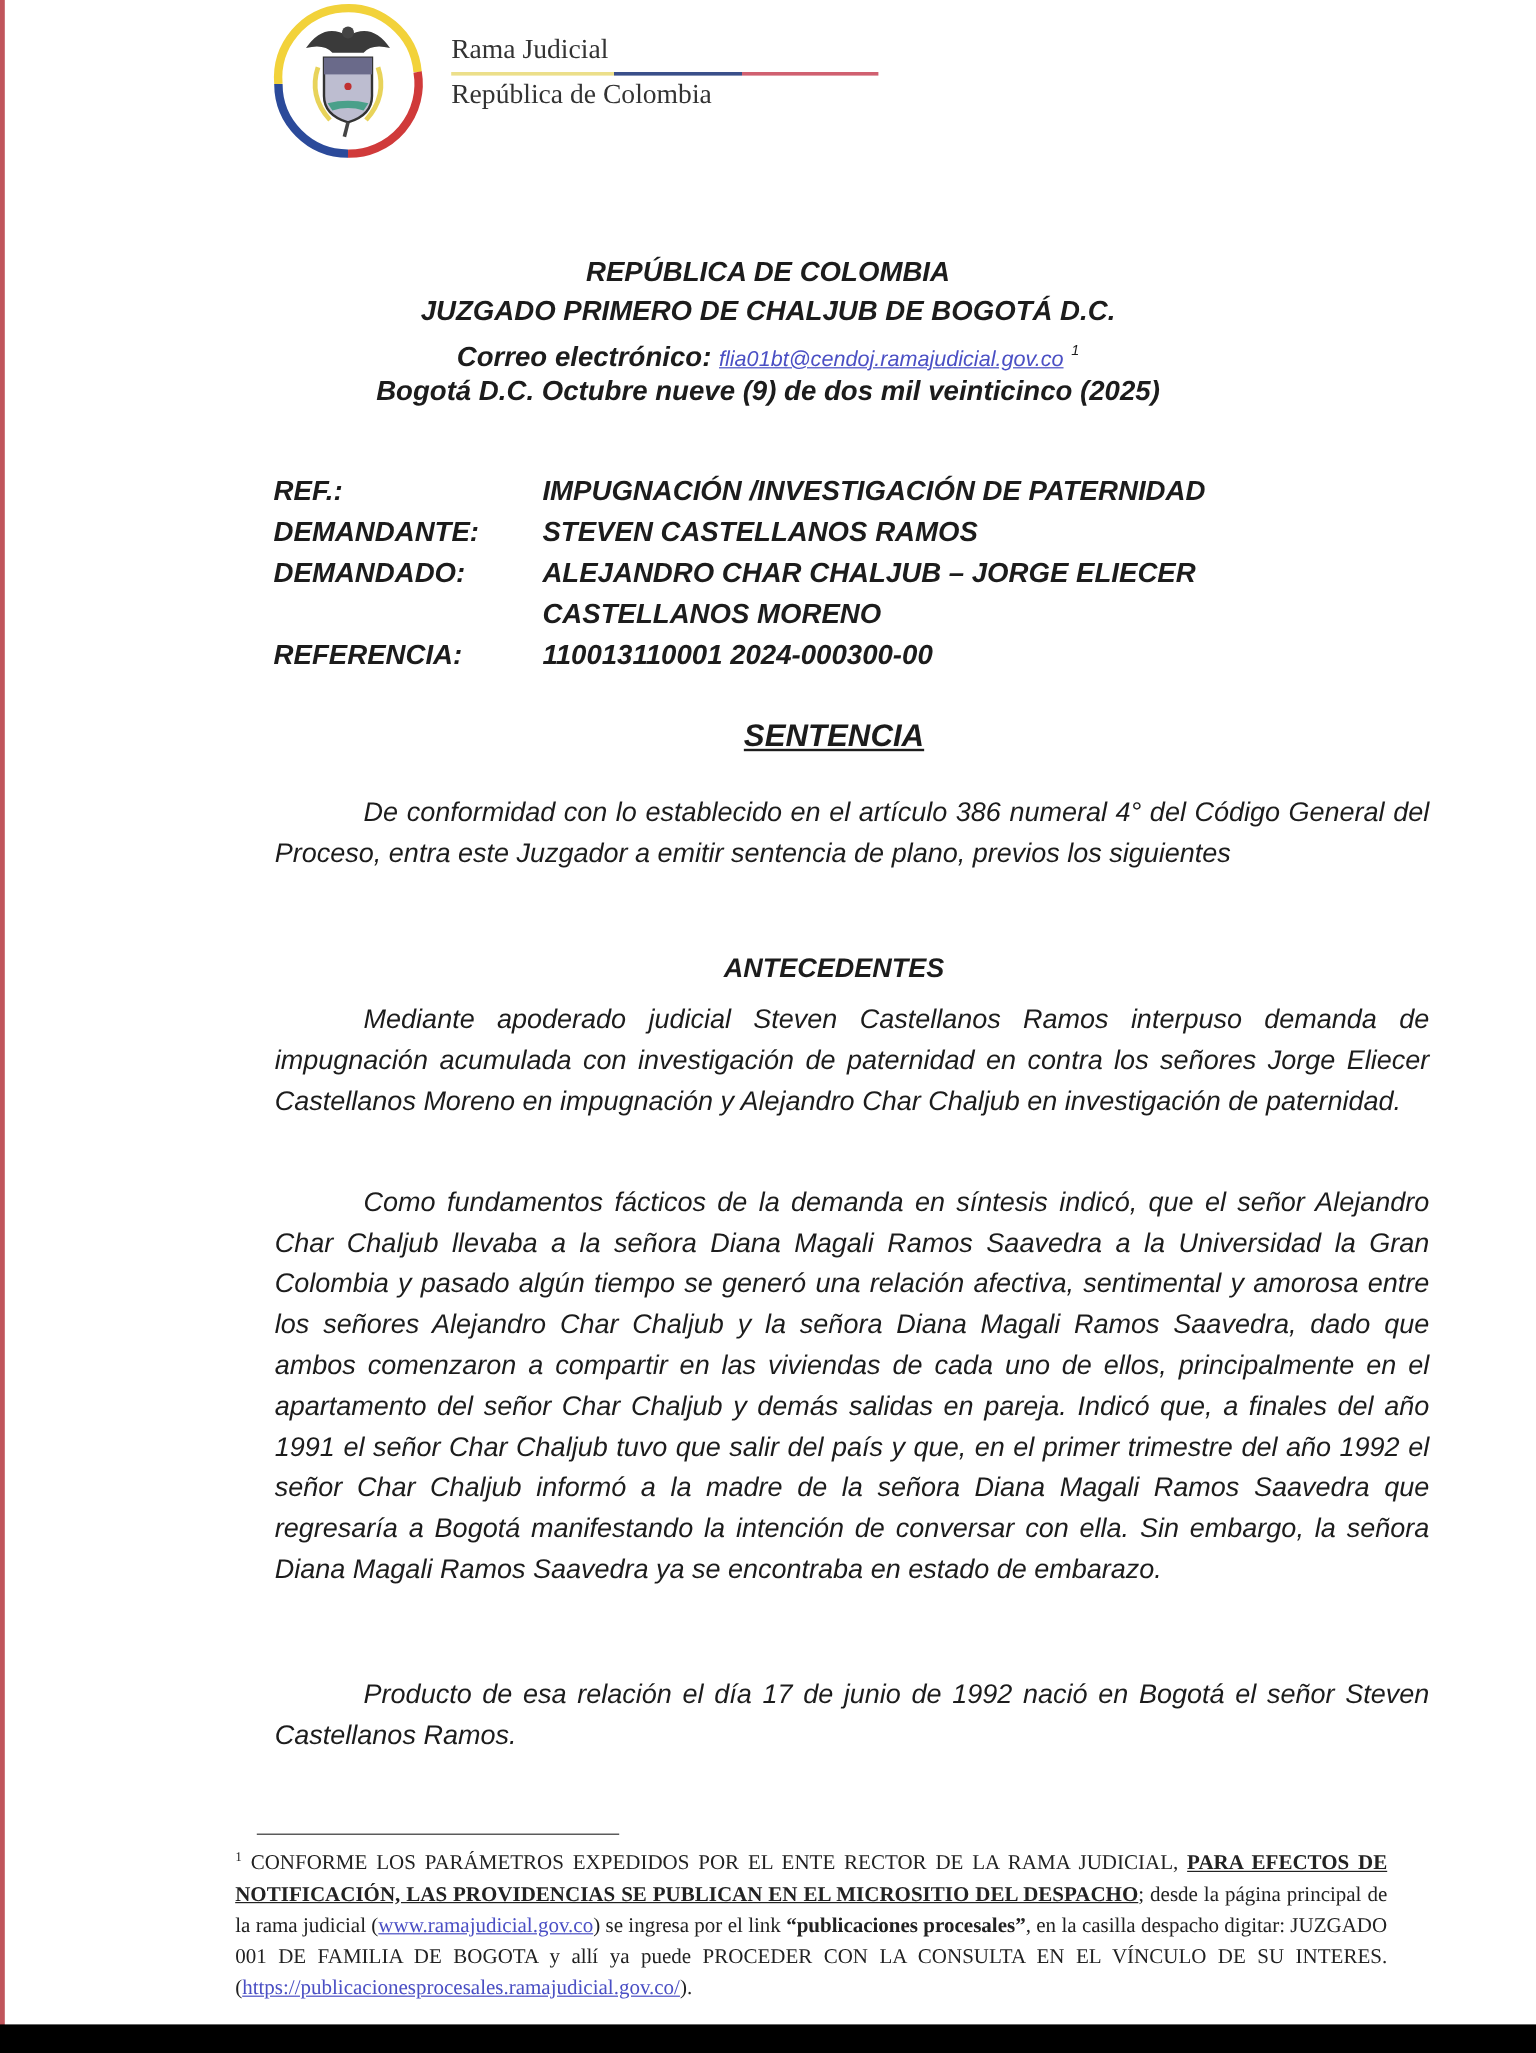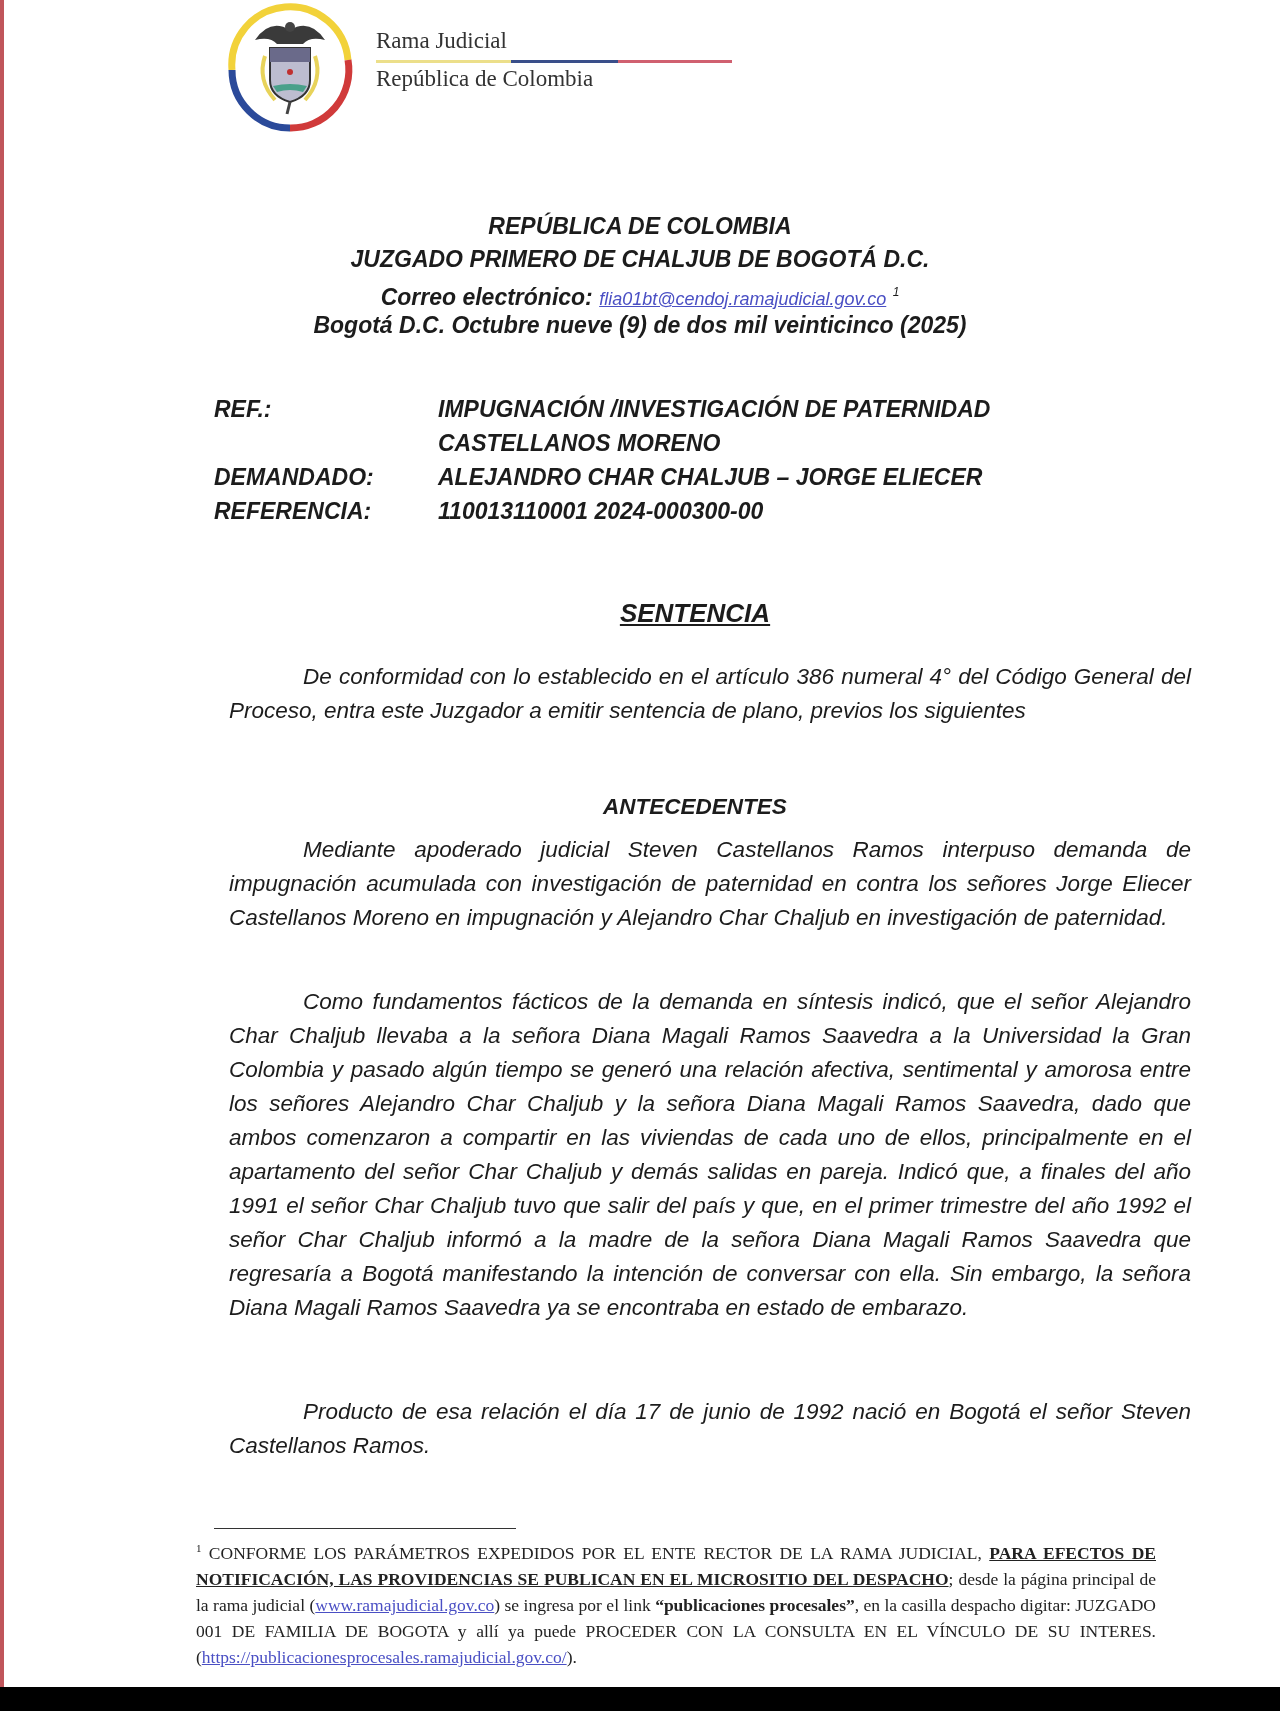--- a/index.html
+++ b/index.html
@@ -20,21 +20,21 @@
     .logo-rule { position: absolute; left: 376px; top: 60px; width: 356px; height: 3px;
       background: linear-gradient(to right, #ecdf8a 0%, #ecdf8a 38%, #3a4f8a 38%, #3a4f8a 68%, #d06070 68%, #d06070 100%); }
 
     
     .center-block { position: absolute; left: 0; width: 1280px; text-align: center; font-weight: bold; font-style: italic; font-size: 23px; }
     .center-block div { line-height: 33px; height: 33px; }
     .email-link { color: #4a4fc4; text-decoration: underline; font-weight: normal; font-size: 18px; }
     .sup { font-size: 12px; vertical-align: super; font-weight: normal; }
 
     
-    .ref { position: absolute; left: 214px; top: 392px; font-weight: bold; font-style: italic; font-size: 23px; }
+    .ref { position: absolute; left: 228px; top: 392px; font-weight: bold; font-style: italic; font-size: 23px; }
     .ref-row { display: flex; height: 34px; line-height: 34px; }
     .ref-label { width: 224px; }
     .ref-value { width: 620px; }
 
     
     .sentencia { position: absolute; left: 0; width: 1390px; top: 598px; text-align: center; font-weight: bold; font-style: italic; font-size: 26px; text-decoration: underline; }
 
     
     .para { position: absolute; left: 214px; width: 962px; font-style: italic; font-size: 22.5px; line-height: 34px; text-align: justify; margin-left: 15px; }
     .para .indent { display: inline-block; width: 74px; }
@@ -90,26 +90,30 @@
     </div>
     <div>Bogotá D.C. Octubre nueve (9) de dos mil veinticinco (2025)</div>
   </div>
 
   <div class="ref">
     <div class="ref-row">
       <span class="ref-label">REF.:</span>
       <span class="ref-value">IMPUGNACIÓN /INVESTIGACIÓN DE PATERNIDAD</span>
     </div>
     <div class="ref-row">
-      <span class="ref-label"></span>
-      <span class="ref-value">CASTELLANOS MORENO</span>
+      <span class="ref-label">DEMANDANTE:</span>
+      <span class="ref-value">STEVEN CASTELLANOS RAMOS</span>
     </div>
     <div class="ref-row">
       <span class="ref-label">DEMANDADO:</span>
       <span class="ref-value">ALEJANDRO CHAR CHALJUB – JORGE ELIECER</span>
+    </div>
+    <div class="ref-row">
+      <span class="ref-label"></span>
+      <span class="ref-value">CASTELLANOS MORENO</span>
     </div>
     <div class="ref-row">
       <span class="ref-label">REFERENCIA:</span>
       <span class="ref-value">110013110001 2024-000300-00</span>
     </div>
   </div>
 
   <div class="sentencia">SENTENCIA</div>
 
   <div class="para" style="top: 660px;">

